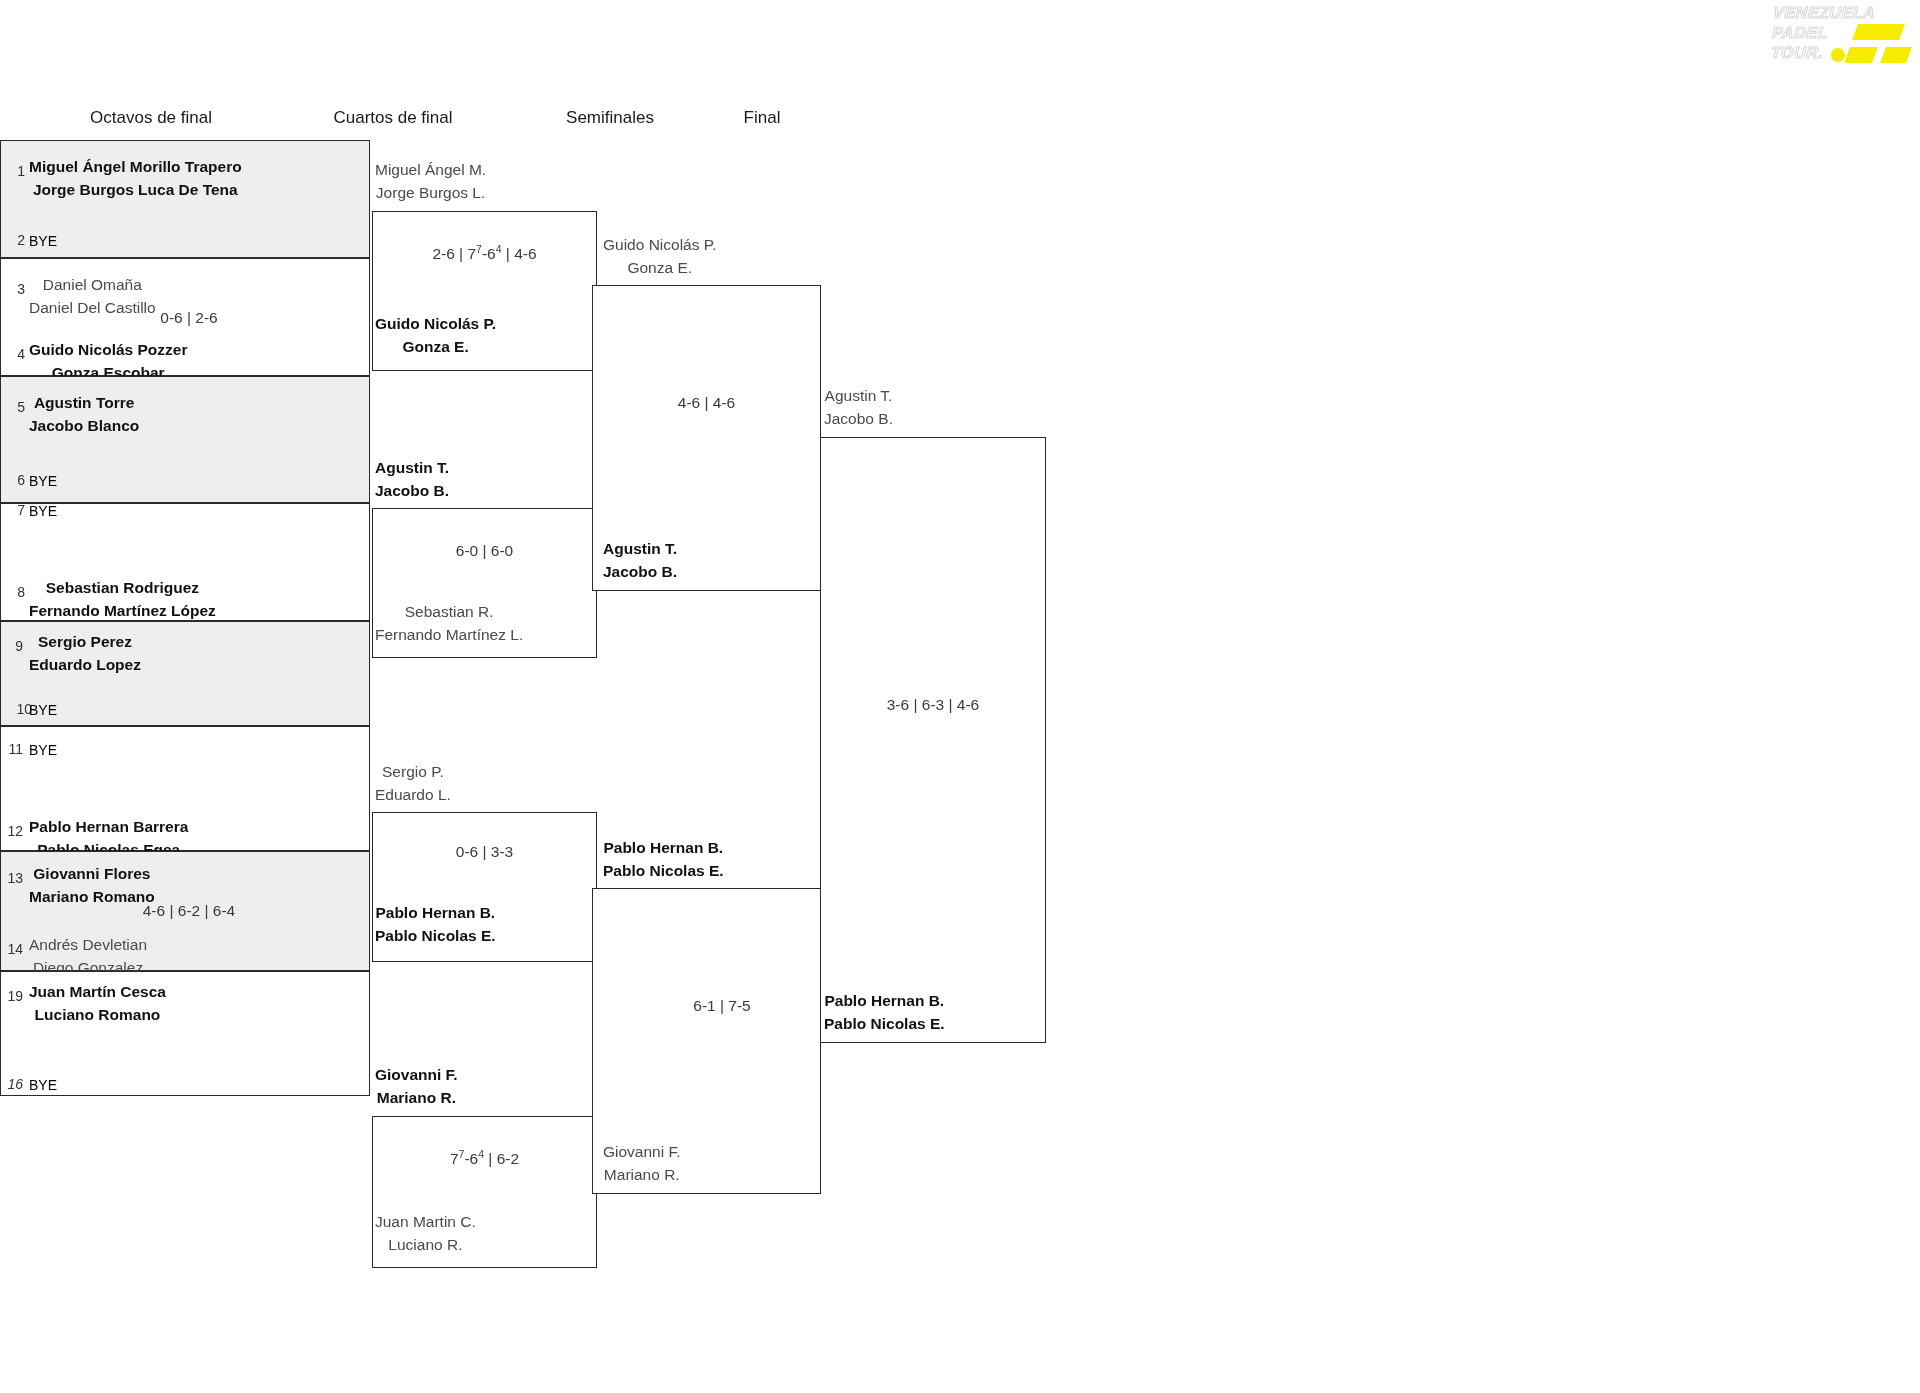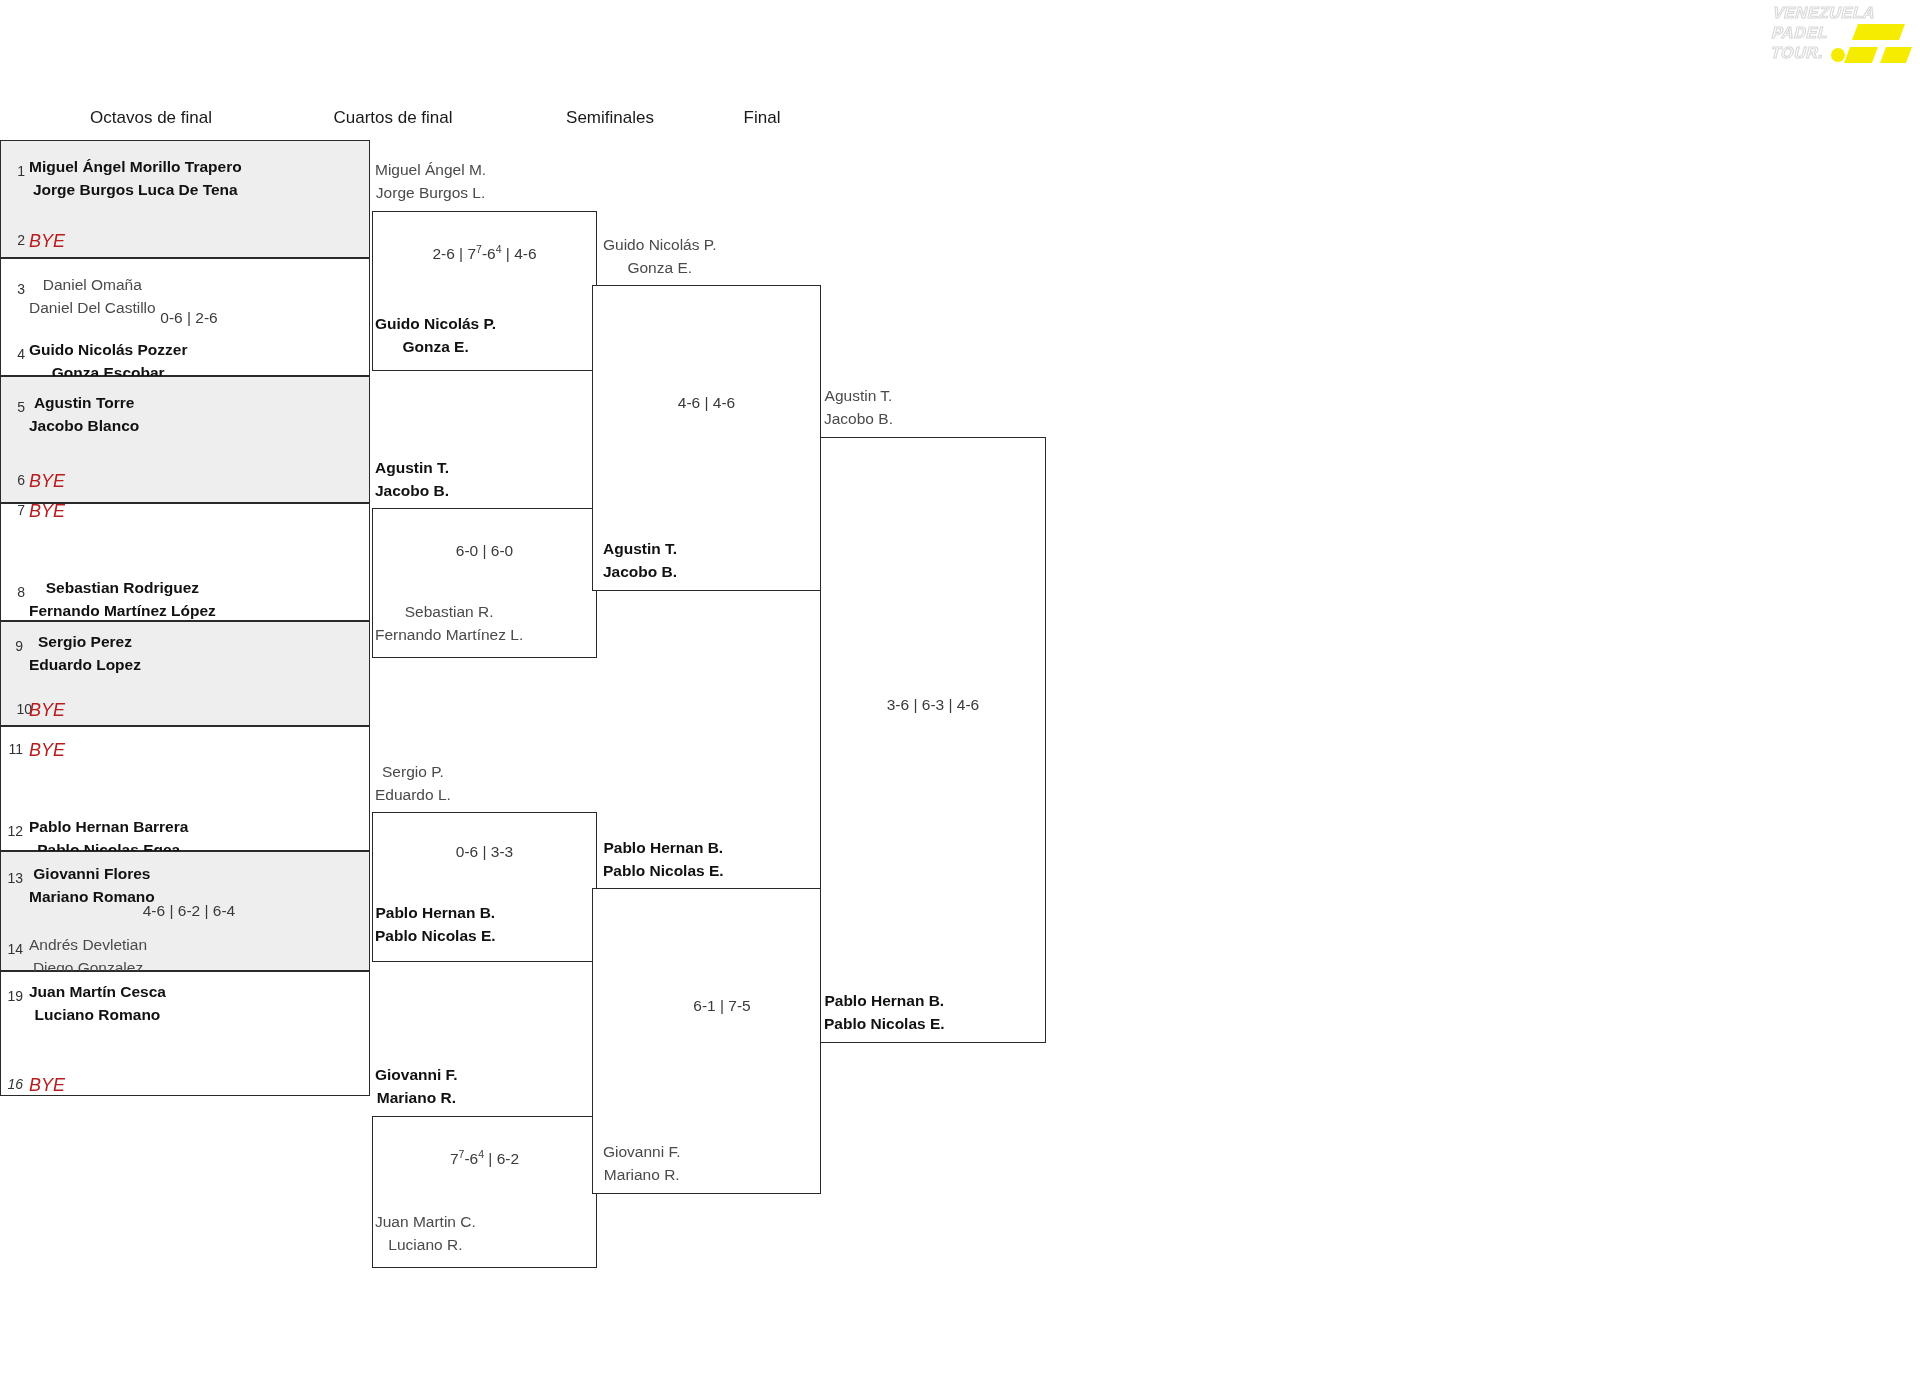--- a/index.html
+++ b/index.html
@@ -46,21 +46,21 @@
 
   
   .team{
     position:absolute;
     font-size:15.5px;line-height:23px;
     white-space:pre-line;
     text-align:center;
   }
   .team.win{font-weight:700;color:#111111;}
   .team.lose{font-weight:400;color:#4a4a4a;}
-  .team.bye{font-weight:400;color:#b91c1c;font-size:18px;font-style:italic;}
+  .team.bye{font-weight:400;color:#000000;font-size:14px;}
 
   .seed{
     position:absolute;
     font-size:14px;line-height:16px;color:#333333;font-weight:400;
     width:22px;text-align:right;
   }
 
   .score{
     position:absolute;
     font-size:15.5px;line-height:18px;color:#3a3a3a;

